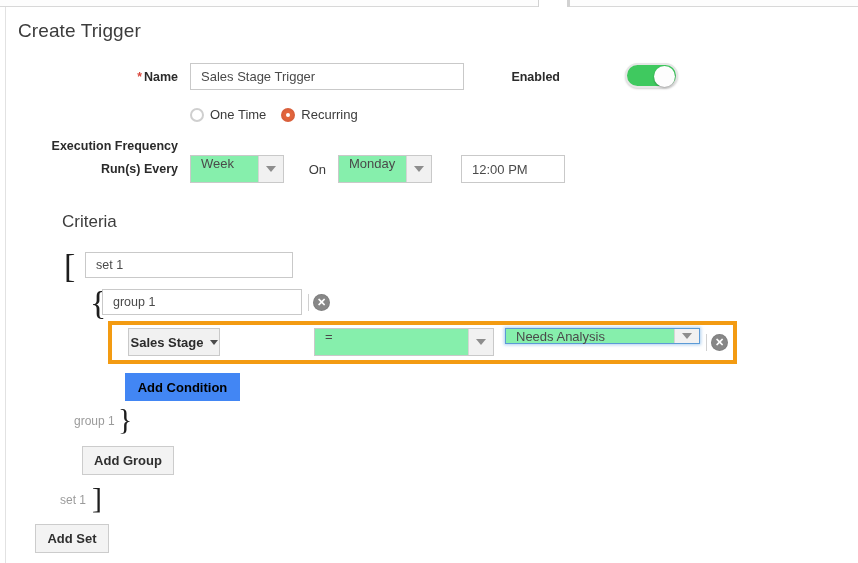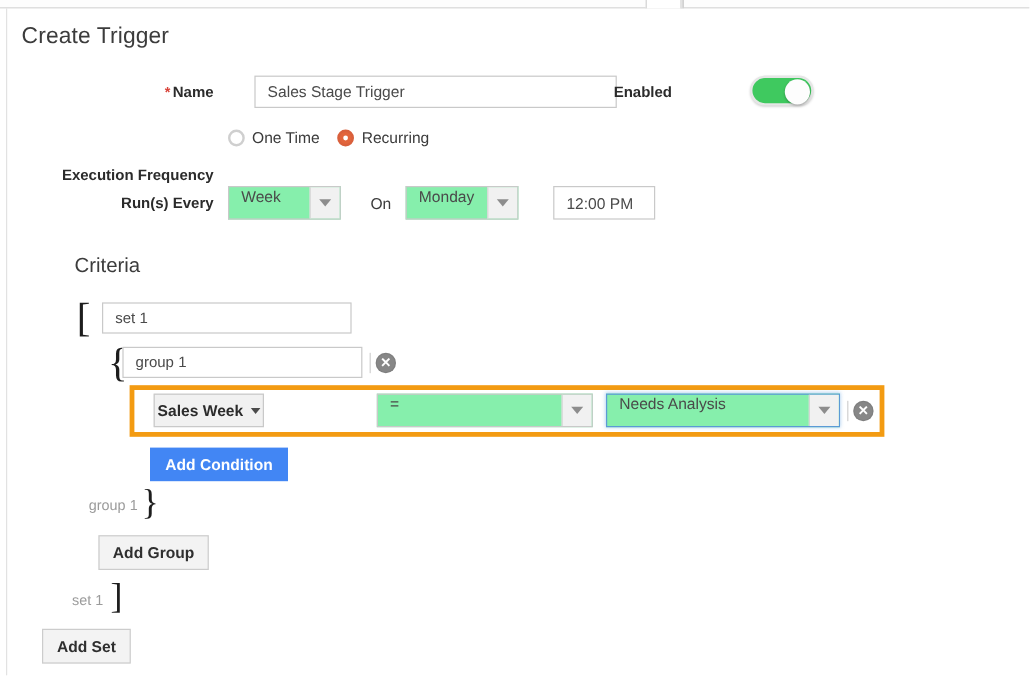--- a/index.html
+++ b/index.html
@@ -235,21 +235,21 @@
     font-size: 13px;
     font-weight: bold;
     display: flex;
     align-items: center;
     justify-content: center;
     white-space: nowrap;
     cursor: default;
   }
   .btn-primary {
     background: #4286f4;
-    color: #ffffff;
+    color: #000000;
     border: none;
   }
   .btn-default {
     background: #f3f3f3;
     color: #2f2f2f;
     border: 1px solid #cccccc;
   }
   .btn-field {
     background: #f1f1f1;
     color: #2b2b2b;
@@ -273,21 +273,21 @@
     <div class="tab-edge" style="left:568px; width:1px;"></div>
   </div>
 
   <div class="panel-border-left"></div>
 
   <div class="page-title">Create Trigger</div>
 
   <div class="form-label" style="left:60px; top:70px; width:118px;">
     <span class="req-star">*</span><span>Name</span>
   </div>
-  <input class="txt-input" type="text" style="left: 190px; top: 63px; width: 302px; height: 27px; margin-left: 22px;" value="Sales Stage Trigger">
+  <input class="txt-input" type="text" style="left: 190px; top: 63px; width: 274px; height: 27px;" value="Sales Stage Trigger">
 
   <div class="form-label" style="left:500px; top:70px; width:60px;">Enabled</div>
   <div class="toggle" style="left:625px; top:63px;">
     <div class="knob"></div>
   </div>
 
   <div class="form-label" style="left:48px; top:115px; width:130px;margin-top:24px;">Execution Frequency</div>
   <div class="radio-row" style="left:190px; top:107px;">
     <span class="radio"></span>
     <span class="radio-label">One Time</span>
@@ -306,47 +306,47 @@
 
   <div class="form-label" style="left:300px; top:162px; width:26px; font-weight:normal; font-size:13px; color:#3b3b3b;">On</div>
 
   <div class="sel" style="left:338px; top:155px; width:94px; height:28px;">
     <span class="sel-value">Monday</span>
     <span class="sel-btn">
         <span class="caret-dn"></span>
       </span>
   </div>
 
-  <input class="txt-input" type="text" style="left: 461px; top: 155px; width: 85px; height: 28px; text-align: left;" value="12:00 PM">
+  <input class="txt-input" type="text" style="left: 461px; top: 155px; width: 104px; height: 28px; text-align: left;" value="12:00 PM">
 
   <div class="section-title" style="left:62px; top:212px;">Criteria</div>
 
   <div class="bracket" style="left:64px; top:249px; font-size:34px;">[</div>
   <input class="txt-input" type="text" style="left: 85px; top: 252px; width: 208px; height: 26px; font-size: 12.5px;" value="set 1">
 
   <div class="bracket" style="left:90px; top:286px; font-size:34px;">{</div>
   <input class="txt-input" type="text" style="left: 102px; top: 289px; width: 200px; height: 26px; font-size: 12.5px;" value="group 1">
   <div class="del-sep" style="left:308px; top:294px;"></div>
   <div class="del-icon" style="left:313px; top:294px;">✕</div>
 
   <div class="highlight-frame" style="left:108px; top:321px; width:629px; height:43px;"></div>
 
   <div class="btn btn-field" style="left:128px; top:328px; width:92px; height:28px;">
-    <span>Sales Week</span>
+    <span>Sales Stage</span>
     <span class="caret-sm"></span>
   </div>
 
   <div class="sel" style="left:314px; top:328px; width:180px; height:28px;">
     <span class="sel-value">=</span>
     <span class="sel-btn">
         <span class="caret-dn"></span>
       </span>
   </div>
 
-  <div class="sel focused" style="left:505px; top:328px; width:195px; height:28px;">
+  <div class="sel focused" style="left:505px; top:328px; width:195px; height:16px;">
     <span class="sel-value">Needs Analysis</span>
     <span class="sel-btn">
         <span class="caret-dn"></span>
       </span>
   </div>
 
   <div class="del-sep" style="left:706px; top:334px;"></div>
   <div class="del-icon" style="left:711px; top:334px;">✕</div>
 
   <div class="btn btn-primary" style="left:125px; top:373px; width:115px; height:28px;">Add Condition</div>

